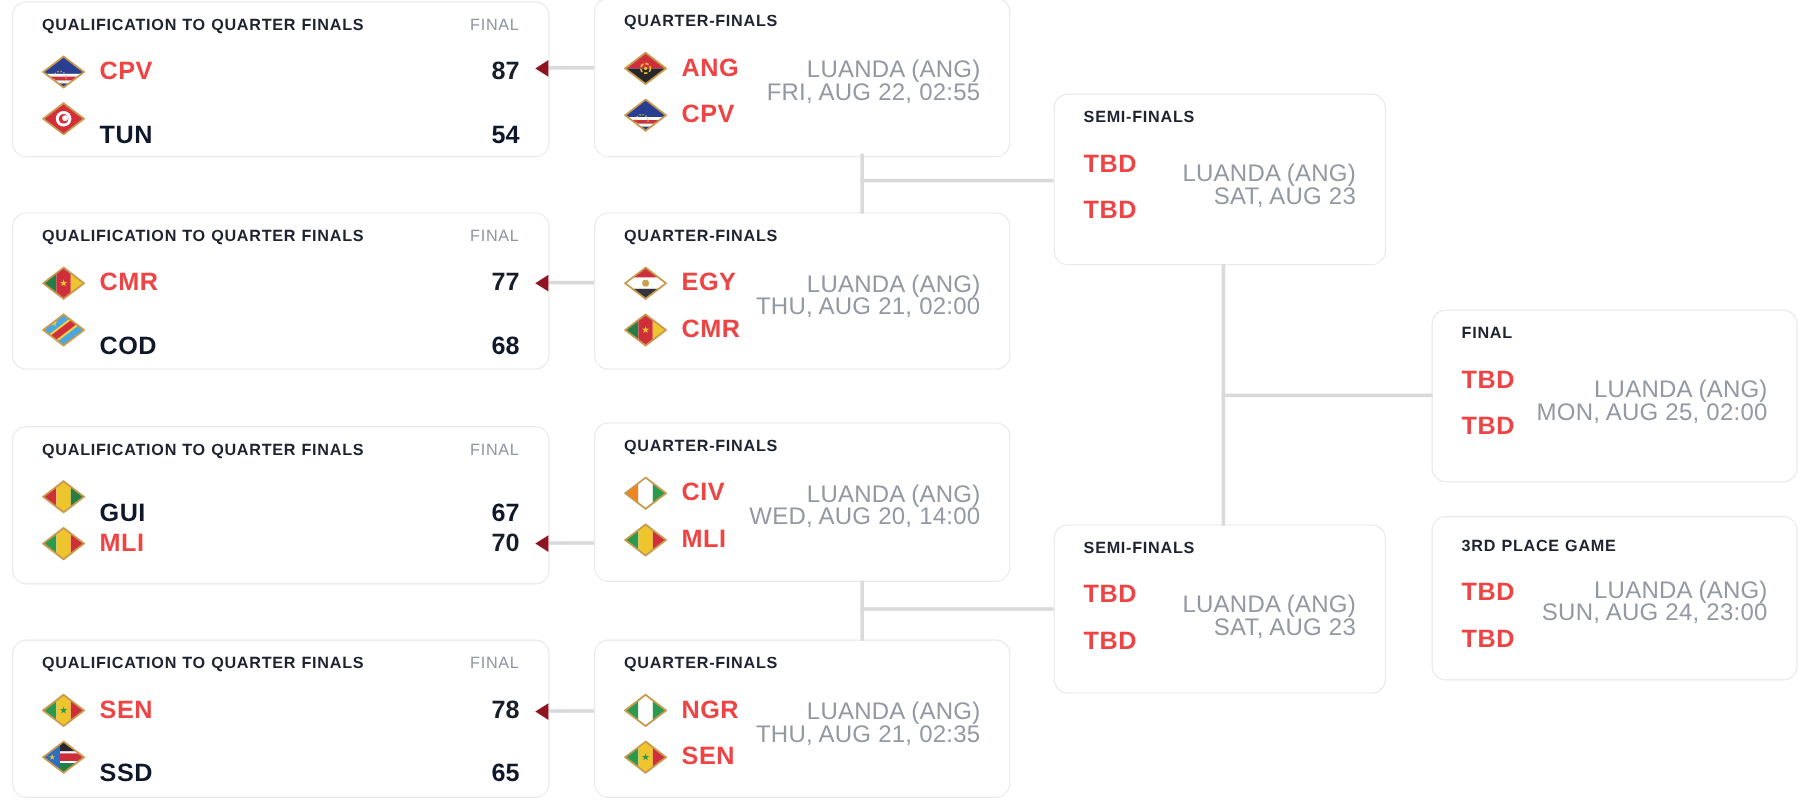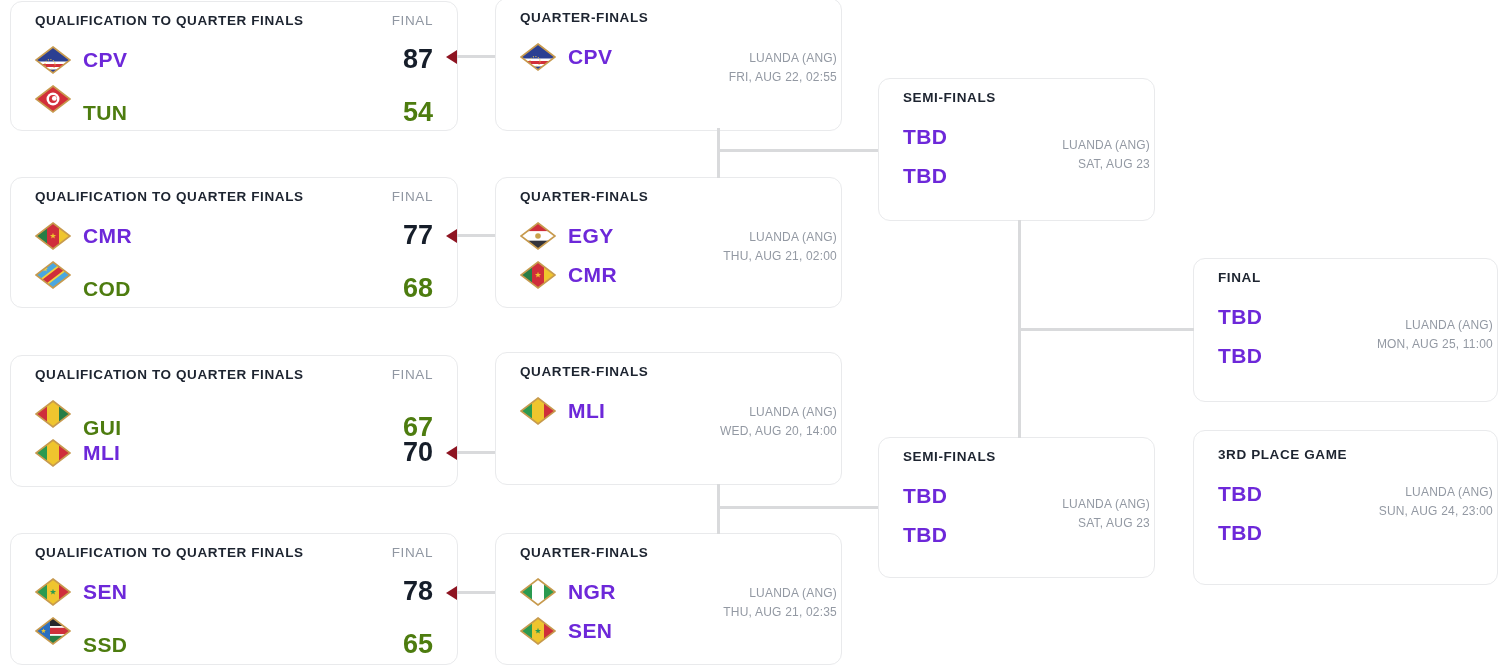--- a/index.html
+++ b/index.html
@@ -11,26 +11,26 @@
           padding:6px 24px 0 24px; }
   .pad-18 { padding-top:6px; }
   .pad-11 { padding-top:11px; }
 
   .card-head { display:flex; justify-content:space-between; align-items:center; height:24px; margin-bottom:8px;gap:12px; }
   .card-title { color:#1d2430; font-size:13.5px; font-weight:600; letter-spacing:.6px; white-space:nowrap; }
   .card-status { color:#9097a2; font-size:13.5px; font-weight:500; letter-spacing:.6px; }
 
   .team-row { display:flex; align-items:center; height:39px; position:relative; }
   .flag { width:36px; height:28px; margin-right:12px; flex:0 0 auto; display:flex; align-items:center; }
-  .code { color:#6d28d9; font-size:21px; font-weight:700; letter-spacing:.4px; }
-  .score { margin-left:auto; color:#161e2a; font-size:27px; font-weight:700; }
-  .team-row.loser .code, .team-row.loser .score { color:#4d7c0f;margin-top:28px; }
-
-  .venue { position:absolute; right:4px; text-align:right; color:#9399a3;
-           font-size:12px; font-weight:500; line-height:19px; letter-spacing:.2px; white-space:nowrap; }
+  .code { color:#ef4444; font-size:21px; font-weight:700; letter-spacing:.4px; }
+  .score { margin-left:auto; color:#161e2a; font-size:21px; font-weight:700; }
+  .team-row.loser .code, .team-row.loser .score { color:#0f172a;margin-top:28px; }
+
+  .venue { position:absolute; right:24px; text-align:right; color:#9399a3;
+           font-size:20px; font-weight:500; line-height:19px; letter-spacing:.2px; white-space:nowrap; }
   .venue.v-qf { top:50px; }
   .venue.v-semi { top:57px; }
   .venue.v-third { top:52px; }
 
   .h-line, .v-line { position:absolute; background:#d9dadc; }
   .h-line { height:3px; }
   .v-line { width:3px; }
 
   .win-arrow { position:absolute; width:0; height:0;
                border-top:7px solid transparent; border-bottom:7px solid transparent;
@@ -44,21 +44,21 @@
 
   #f1 { left:495px; top:-2px;  width:347px; height:133px; }
   #f2 { left:495px; top:177px; width:347px; height:131px; }
   #f3 { left:495px; top:352px; width:347px; height:133px; }
   #f4 { left:495px; top:533px; width:347px; height:132px; }
 
   #s1 { left:878px; top:78px;  width:277px; height:143px; }
   #s2 { left:878px; top:437px; width:277px; height:141px; }
 
   #fin { left:1193px; top:258px; width:305px; height:144px; }
-  #thr { left:1193px; top:430px; width:305px; height:155px; }
+  #thr { left:1193px; top:430px; width:305px; height:137px; }
 </style>
 </head>
 <body>
 
 <div class="bracket">
 
   <section class="card" id="q1">
     <div class="card-head">
       <span class="card-title">QUALIFICATION TO QUARTER FINALS</span>
       <span class="card-status">FINAL</span>
@@ -249,20 +249,39 @@
   </section>
 
   <section class="card" id="f1">
     <div class="card-head">
       <span class="card-title">QUARTER-FINALS</span>
     </div>
     <div class="team-row">
       <span class="flag">
           <svg viewBox="0 0 36 28" width="36" height="28">
             <defs>
+              <clipPath id="fc8">
+                <polygon points="18,1 35,14 18,27 1,14"></polygon>
+              </clipPath>
+            </defs>
+            <g clip-path="url(#fc8)">
+              <rect x="0" y="0" width="36" height="14" fill="#cf2e3b"></rect>
+              <rect x="0" y="14" width="36" height="14" fill="#26262c"></rect>
+              <circle cx="18" cy="14" r="4" fill="none" stroke="#efc52e" stroke-width="1.4" stroke-dasharray="3,1.5"></circle>
+              <circle cx="18" cy="14" r="1.3" fill="#efc52e"></circle>
+            </g>
+            <polygon points="18,1 35,14 18,27 1,14" fill="none" stroke="#c79a4e" stroke-width="1.6"></polygon>
+          </svg>
+        </span>
+      <span class="code">ANG</span>
+    </div>
+    <div class="team-row">
+      <span class="flag">
+          <svg viewBox="0 0 36 28" width="36" height="28">
+            <defs>
               <clipPath id="fc9">
                 <polygon points="18,1 35,14 18,27 1,14"></polygon>
               </clipPath>
             </defs>
             <g clip-path="url(#fc9)">
               <rect x="0" y="0" width="36" height="28" fill="#2b3f92"></rect>
               <rect x="0" y="15.5" width="36" height="2.5" fill="#ffffff"></rect>
               <rect x="0" y="18" width="36" height="3" fill="#d22f39"></rect>
               <rect x="0" y="21" width="36" height="2.5" fill="#ffffff"></rect>
               <circle cx="15" cy="18.5" r="5" fill="none" stroke="#e7c14f" stroke-width="1.2" stroke-dasharray="1,1.6"></circle>
@@ -327,20 +346,38 @@
   </section>
 
   <section class="card" id="f3">
     <div class="card-head">
       <span class="card-title">QUARTER-FINALS</span>
     </div>
     <div class="team-row">
       <span class="flag">
           <svg viewBox="0 0 36 28" width="36" height="28">
             <defs>
+              <clipPath id="fc12">
+                <polygon points="18,1 35,14 18,27 1,14"></polygon>
+              </clipPath>
+            </defs>
+            <g clip-path="url(#fc12)">
+              <rect x="0" y="0" width="12" height="28" fill="#ef8423"></rect>
+              <rect x="12" y="0" width="12" height="28" fill="#ffffff"></rect>
+              <rect x="24" y="0" width="12" height="28" fill="#2a9a50"></rect>
+            </g>
+            <polygon points="18,1 35,14 18,27 1,14" fill="none" stroke="#c79a4e" stroke-width="1.6"></polygon>
+          </svg>
+        </span>
+      <span class="code">CIV</span>
+    </div>
+    <div class="team-row">
+      <span class="flag">
+          <svg viewBox="0 0 36 28" width="36" height="28">
+            <defs>
               <clipPath id="fc13">
                 <polygon points="18,1 35,14 18,27 1,14"></polygon>
               </clipPath>
             </defs>
             <g clip-path="url(#fc13)">
               <rect x="0" y="0" width="12" height="28" fill="#2a9a50"></rect>
               <rect x="12" y="0" width="12" height="28" fill="#efc52e"></rect>
               <rect x="24" y="0" width="12" height="28" fill="#cf2e3b"></rect>
             </g>
             <polygon points="18,1 35,14 18,27 1,14" fill="none" stroke="#c79a4e" stroke-width="1.6"></polygon>
@@ -438,21 +475,21 @@
       <span class="card-title">FINAL</span>
     </div>
     <div class="team-row">
       <span class="code">TBD</span>
     </div>
     <div class="team-row">
       <span class="code">TBD</span>
     </div>
     <div class="venue v-semi">
       <div>LUANDA (ANG)</div>
-      <div>MON, AUG 25, 11:00</div>
+      <div>MON, AUG 25, 02:00</div>
     </div>
   </section>
 
   <section class="card pad-11" id="thr">
     <div class="card-head">
       <span class="card-title">3RD PLACE GAME</span>
     </div>
     <div class="team-row">
       <span class="code">TBD</span>
     </div>

